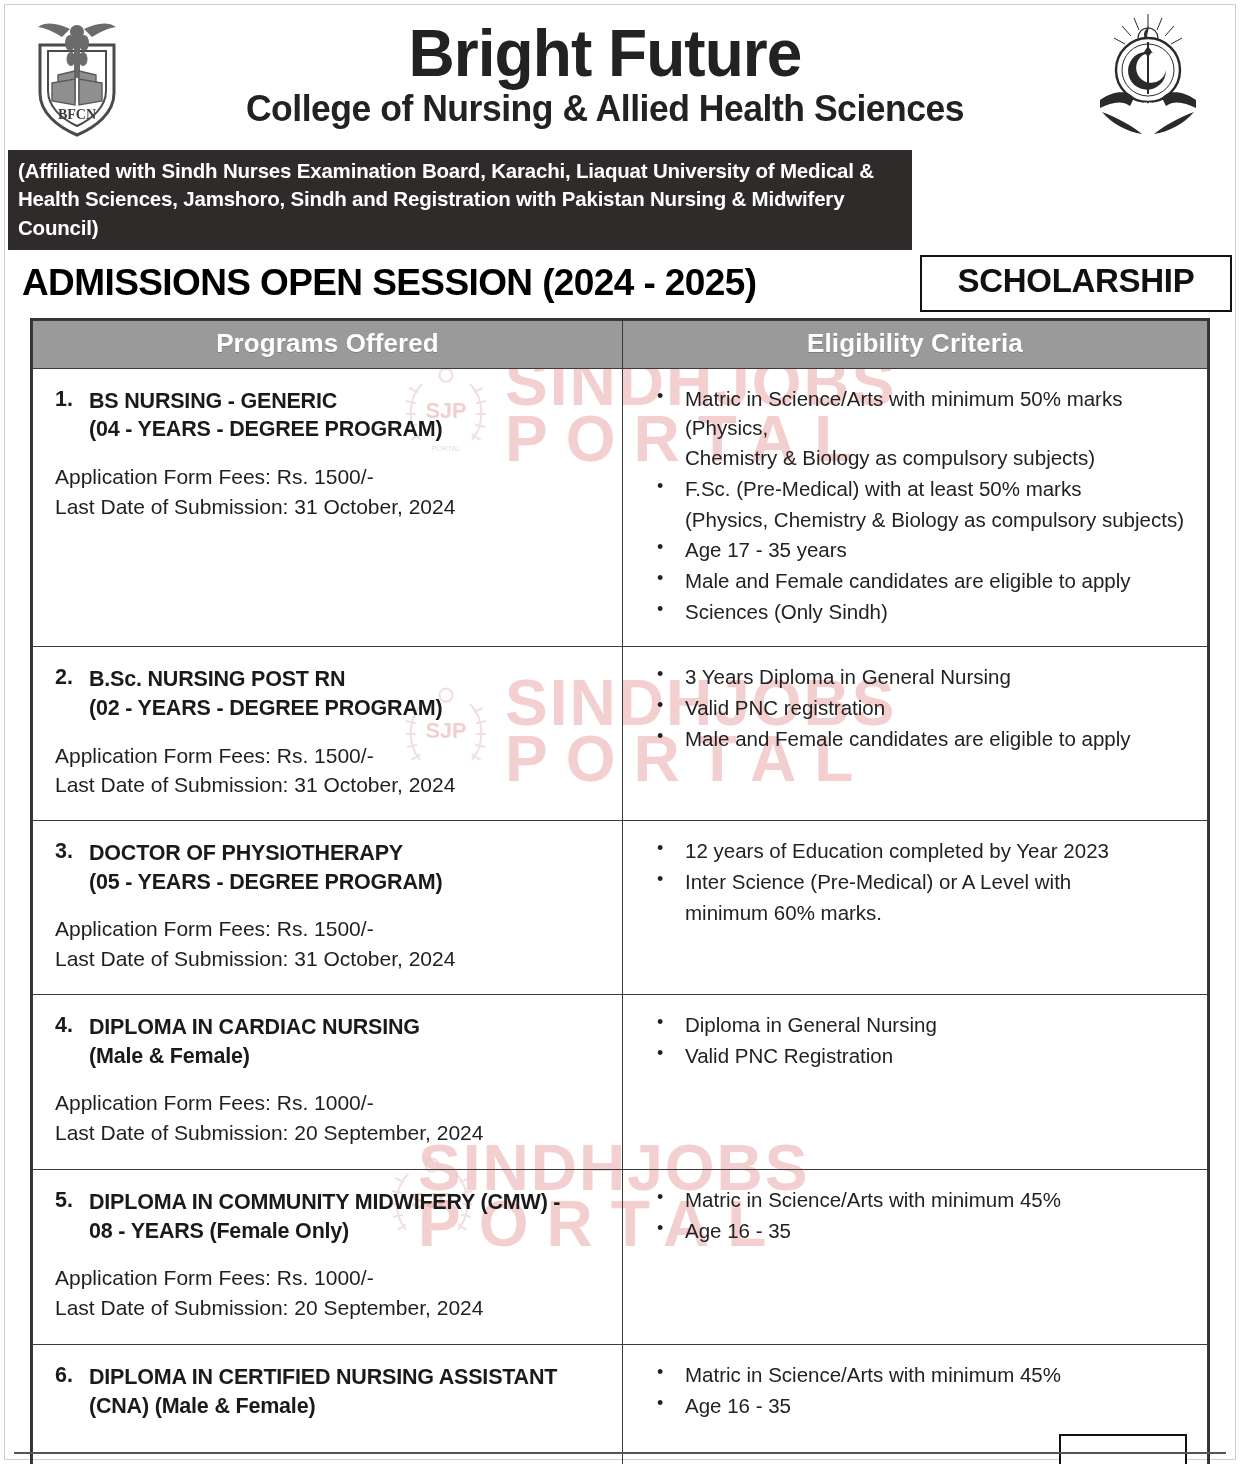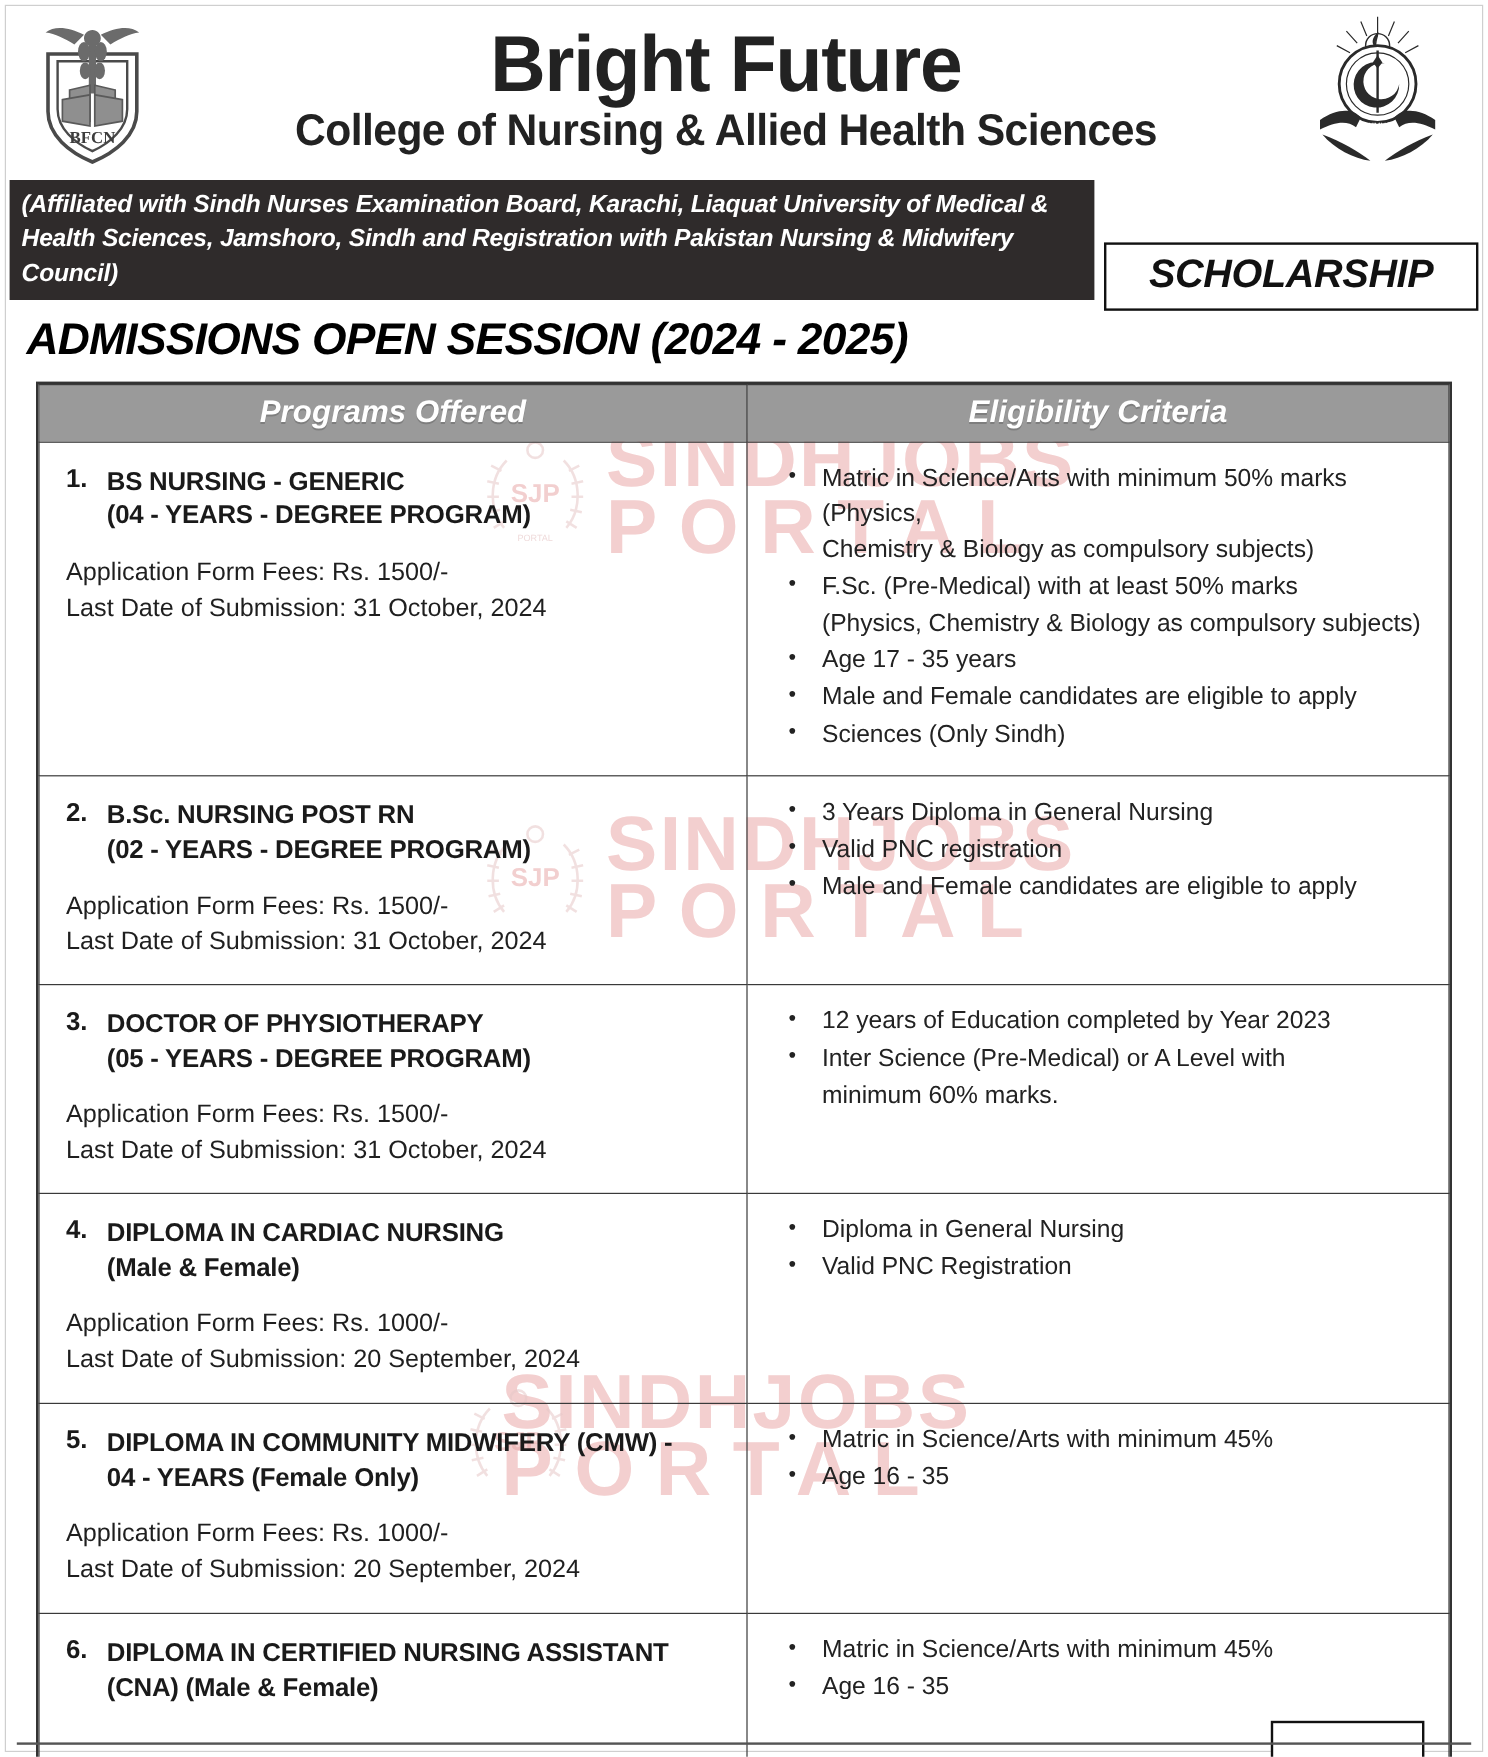--- a/index.html
+++ b/index.html
@@ -60,21 +60,21 @@
     font-family: "Liberation Sans", sans-serif;
     transform: scaleX(0.97);
   }
   .brand-sub {
     font-size: 37px; font-weight: 700; line-height: 1.12; margin-top: 2px;
     color: #222; letter-spacing: -0.5px;
     transform: scaleX(0.96);
   }
 
   
-  .strip-row { position: relative; z-index: 2; display: flex; align-items: center; padding: 0 8px 0 8px; font-style: italic; }
+  .strip-row { position: relative; z-index: 2; display: flex; align-items: flex-end; padding: 0 8px 0 8px; }
   .affil-col { flex: 1 1 auto; min-width: 0; }
   .affil {
     background: #2f2b2b; color: #fff;
     font-size: 20.5px; font-weight: 700; line-height: 1.38;
     padding: 7px 10px 8px 10px;
     letter-spacing: -0.2px;
   }
   .admissions {
     font-size: 37px; font-weight: 700; letter-spacing: -0.6px;
     padding: 12px 4px 8px 14px; color: #000000;
@@ -93,21 +93,20 @@
   
   .table-wrap { position: relative; z-index: 2; margin: 6px 30px 0 30px; border: 2px solid #333; background: transparent; }
   table.progs { width: 100%; border-collapse: collapse; table-layout: fixed; }
   table.progs col.c1 { width: 590px; }
   table.progs th {
     background: #9a9a9a; color: #ffffff;
     font-size: 26px; font-weight: 700; letter-spacing: 0.1px;
     padding: 7px 0 9px 0; text-align: center;
     border: 1.5px solid #3a3a3a;
     text-shadow: 0 1px 0 rgba(0,0,0,.18);
-    font-style: italic;
   }
   table.progs td {
     border: 1.5px solid #3a3a3a;
     vertical-align: top;
     background: transparent;
     padding: 0;
   }
   .prog-cell { padding: 18px 14px 20px 22px; min-height: 150px; }
   .prog-line { display: flex; gap: 12px; }
   .prog-num { font-size: 21.5px; font-weight: 700; flex: 0 0 22px; }
@@ -377,21 +376,21 @@
           </td>
         </tr>
 
         <tr>
           <td>
             <div class="prog-cell" style="min-height:174px">
               <div class="prog-line">
                 <span class="prog-num">5.</span>
                 <span class="prog-names">
                   <div class="prog-name">DIPLOMA IN COMMUNITY MIDWIFERY (CMW) -</div>
-                  <div class="prog-name">04 - YEARS (Female Only)</div>
+                  <div class="prog-name">08 - YEARS (Female Only)</div>
                 </span>
               </div>
               <div class="prog-meta">
                 <div>Application Form Fees: Rs. 1000/-</div>
                 <div>Last Date of Submission: 20 September, 2024</div>
               </div>
             </div>
           </td>
           <td>
             <div class="elig-cell">

